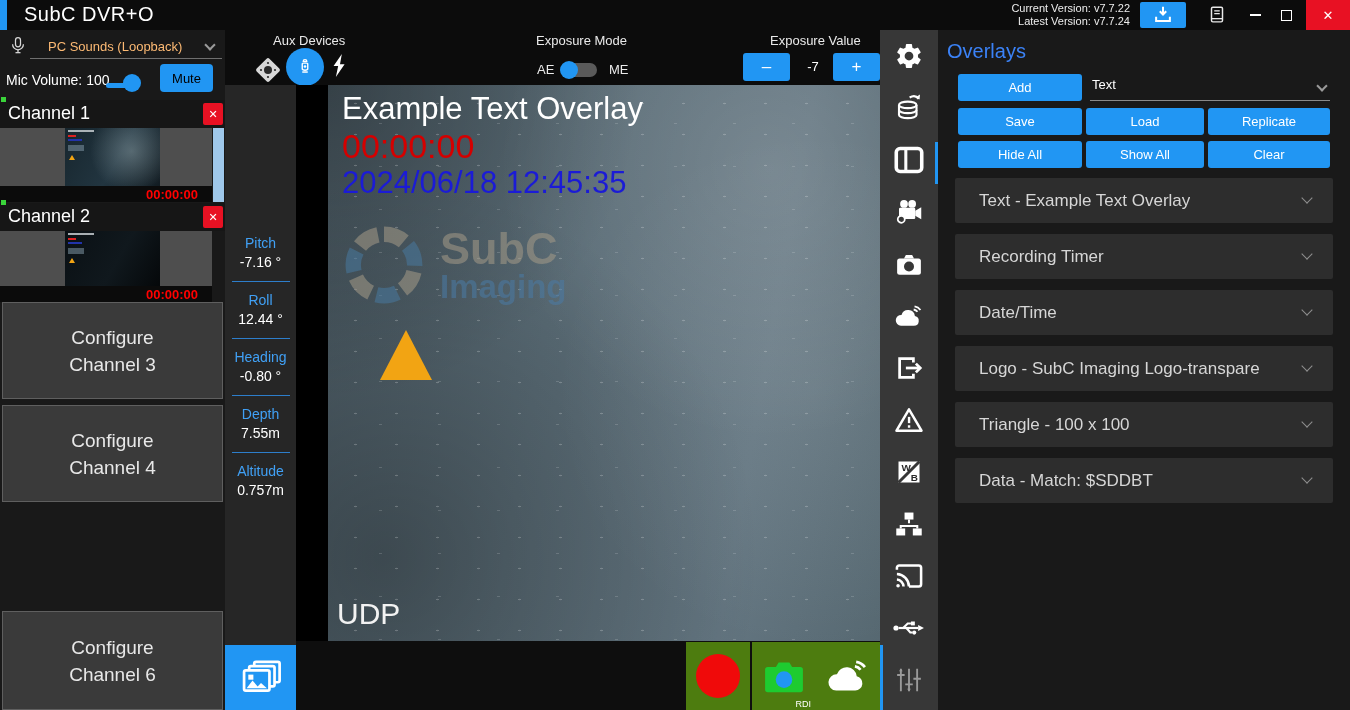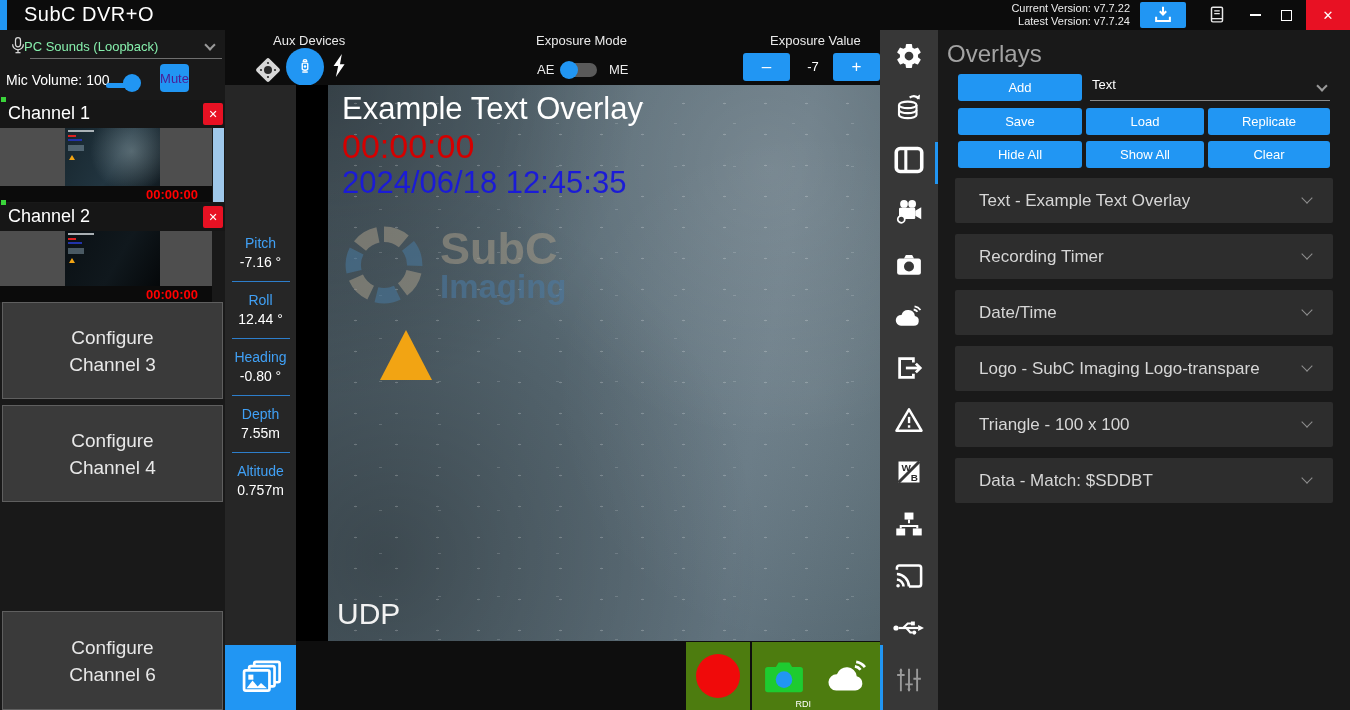--- a/index.html
+++ b/index.html
@@ -17,30 +17,30 @@
   #book-btn { left:1194px; top:2px; width:46px; height:26px; }
   #min-btn { left:1240px; width:30px; }
   #max-btn { left:1270px; width:32px; }
   #close-btn { left:1306px; width:44px; background:#e81123; color:#fff; font-size:13px; }
   .min-glyph { width:11px; height:2px; background:#fff; }
   .max-glyph { width:11px; height:11px; border:1.5px solid #fff; }
 
   
   #left-panel { position:absolute; left:0; top:30px; width:225px; height:680px; background:#191919; }
   #mic-icon { position:absolute; left:8px; top:4px; }
-  #audio-device { position:absolute; left:24px; top:9px; width:168px; color:#86efac; font-size:13px;
+  #audio-device { position:absolute; left:48px; top:9px; width:168px; color:#fdba74; font-size:13px;
     white-space:nowrap; overflow:hidden; }
   #audio-underline { position:absolute; left:30px; top:28px; width:192px; border-bottom:1px solid #6f6f6f; }
   .chev { width:8px; height:8px; border-right:2px solid #9a9a9a; border-bottom:2px solid #9a9a9a;
     transform:rotate(45deg); }
   #audio-chev { position:absolute; left:206px; top:11px; }
   #mic-volume-label { position:absolute; left:6px; top:42px; color:#fff; font-size:14px; }
   #mic-slider-track { position:absolute; left:106px; top:53px; width:28px; height:5px; background:#2196f3; border-radius:3px; }
   #mic-slider-knob { position:absolute; left:123px; top:44px; width:18px; height:18px; border-radius:50%; background:#2196f3; }
-  #mute-btn { position:absolute; left:160px; top:34px; width:29px; height:28px; background:#2196f3; color:#4c1d95;
+  #mute-btn { position:absolute; left:160px; top:34px; width:53px; height:28px; background:#2196f3; color:#000000;
     font-size:13px; border-radius:4px; display:flex; align-items:center; justify-content:center; }
 
   .ch-header { position:absolute; left:0; width:225px; height:28px; background:#161616; }
   .ch-name { position:absolute; left:8px; top:3px; color:#fff; font-size:18px; font-weight:300; }
   .ch-dot { position:absolute; left:1px; top:-3px; width:5px; height:5px; background:#3ad43a; }
   .ch-close { position:absolute; right:2px; top:3px; width:20px; height:22px; background:#e81123; border-radius:2px;
     color:#fff; font-size:11px; display:flex; align-items:center; justify-content:center; }
   .ch-thumbrow { position:absolute; left:0; width:212px; background:#4e4e4e; }
   .ch-thumb { position:absolute; left:65px; top:0; width:95px; height:100%; }
   #ch1-thumb { background:
@@ -124,21 +124,21 @@
     display:flex; align-items:center; justify-content:center; }
 
   
   #toolbar { position:absolute; left:880px; top:30px; width:58px; height:680px; background:#373737; }
   .tool { height:52px; display:flex; align-items:center; justify-content:center; }
   #tool-indicator { position:absolute; right:0; top:112px; width:3px; height:42px; background:#2196f3; }
   #toolbar-edge { position:absolute; left:0; top:615px; width:3px; height:65px; background:#2196f3; }
 
   
   #overlays { position:absolute; left:938px; top:30px; width:412px; height:680px; background:#191919; }
-  #overlays-title { position:absolute; left:9px; top:10px; color:#a3a3a3; font-size:24px; font-weight:300; }
+  #overlays-title { position:absolute; left:9px; top:10px; color:#3b82f6; font-size:20px; font-weight:300; }
   .ovbtn { position:absolute; height:27px; background:#2196f3; border-radius:3px; color:#fff; font-size:13px;
     display:flex; align-items:center; justify-content:center; }
   #ov-add { left:20px; top:44px; width:124px; }
   #ov-save { left:20px; top:78px; width:124px; }
   #ov-load { left:148px; top:78px; width:118px; }
   #ov-replicate { left:270px; top:78px; width:122px; }
   #ov-hide { left:20px; top:111px; width:124px; }
   #ov-show { left:148px; top:111px; width:118px; }
   #ov-clear { left:270px; top:111px; width:122px; }
   #ov-type { position:absolute; left:152px; top:44px; width:240px; height:27px; }

